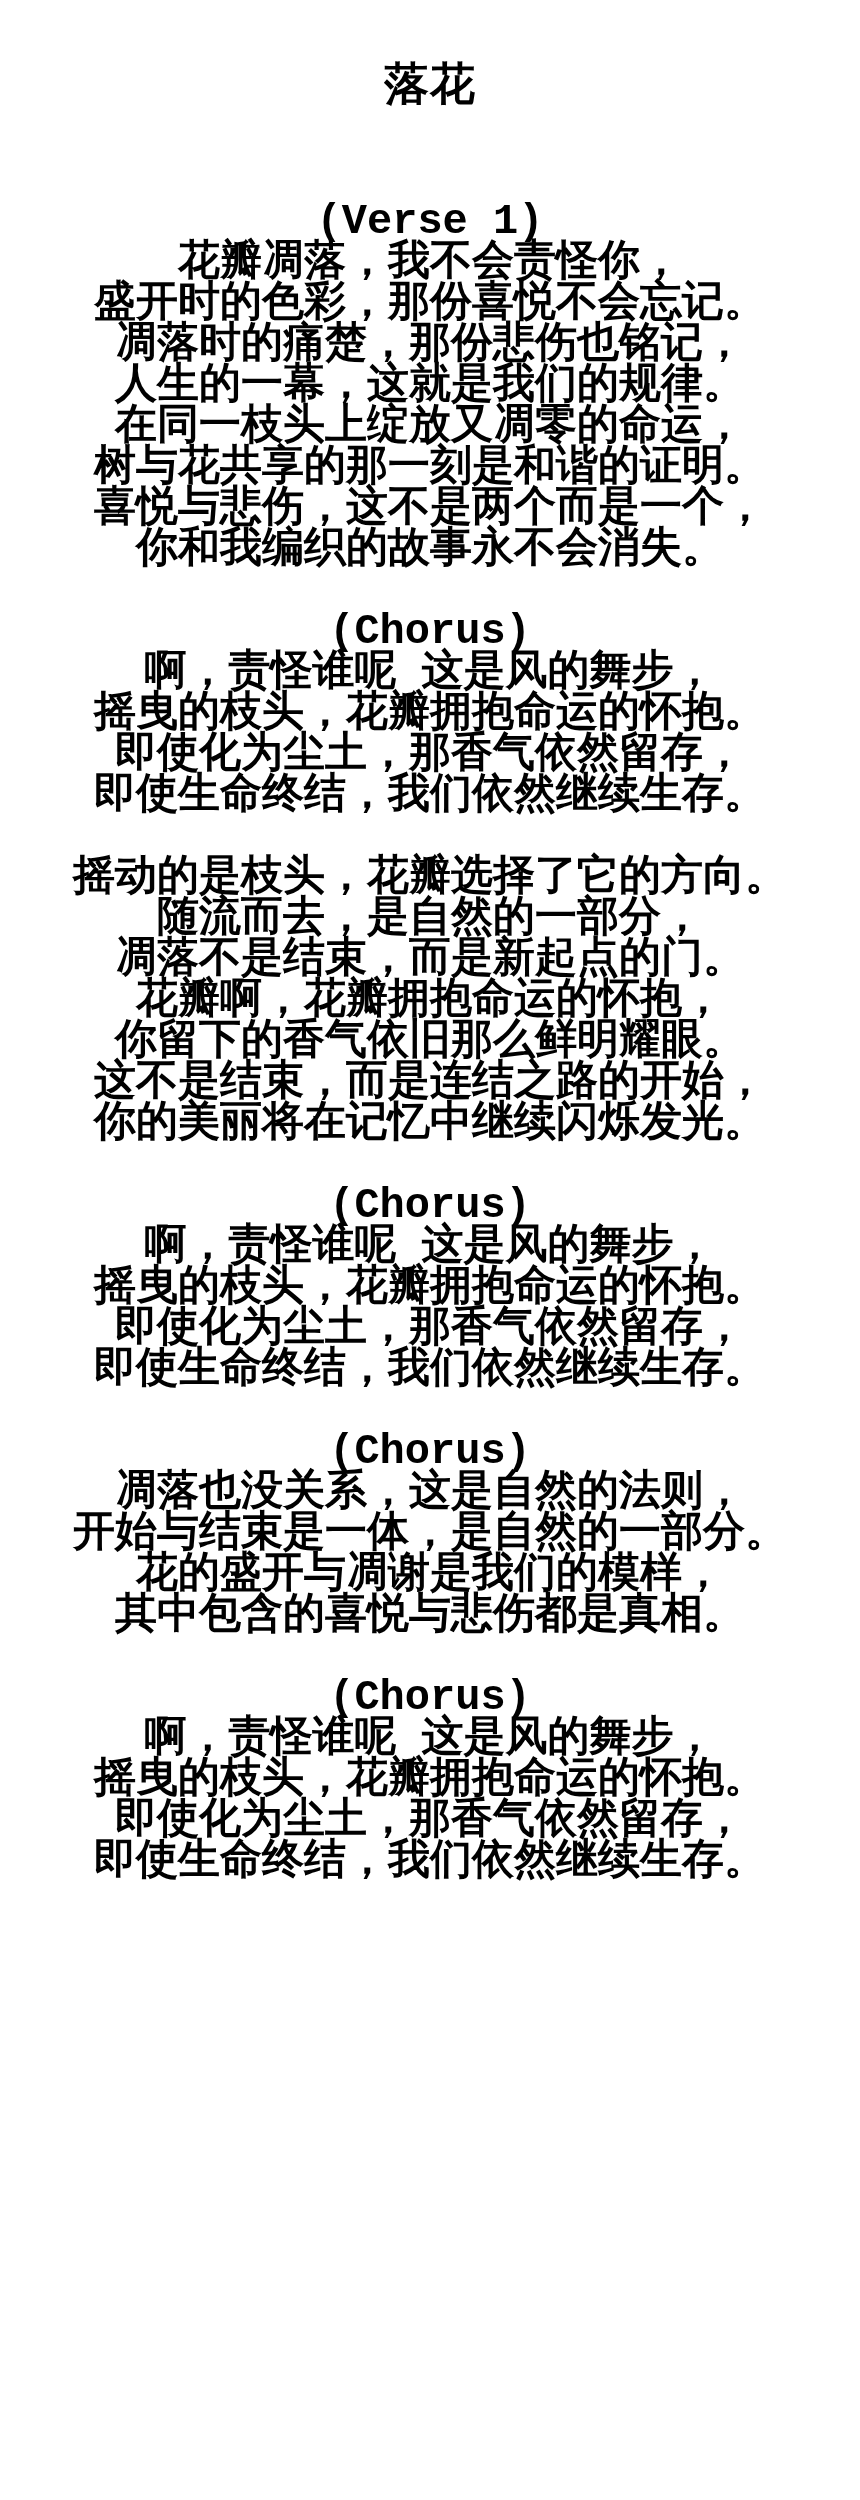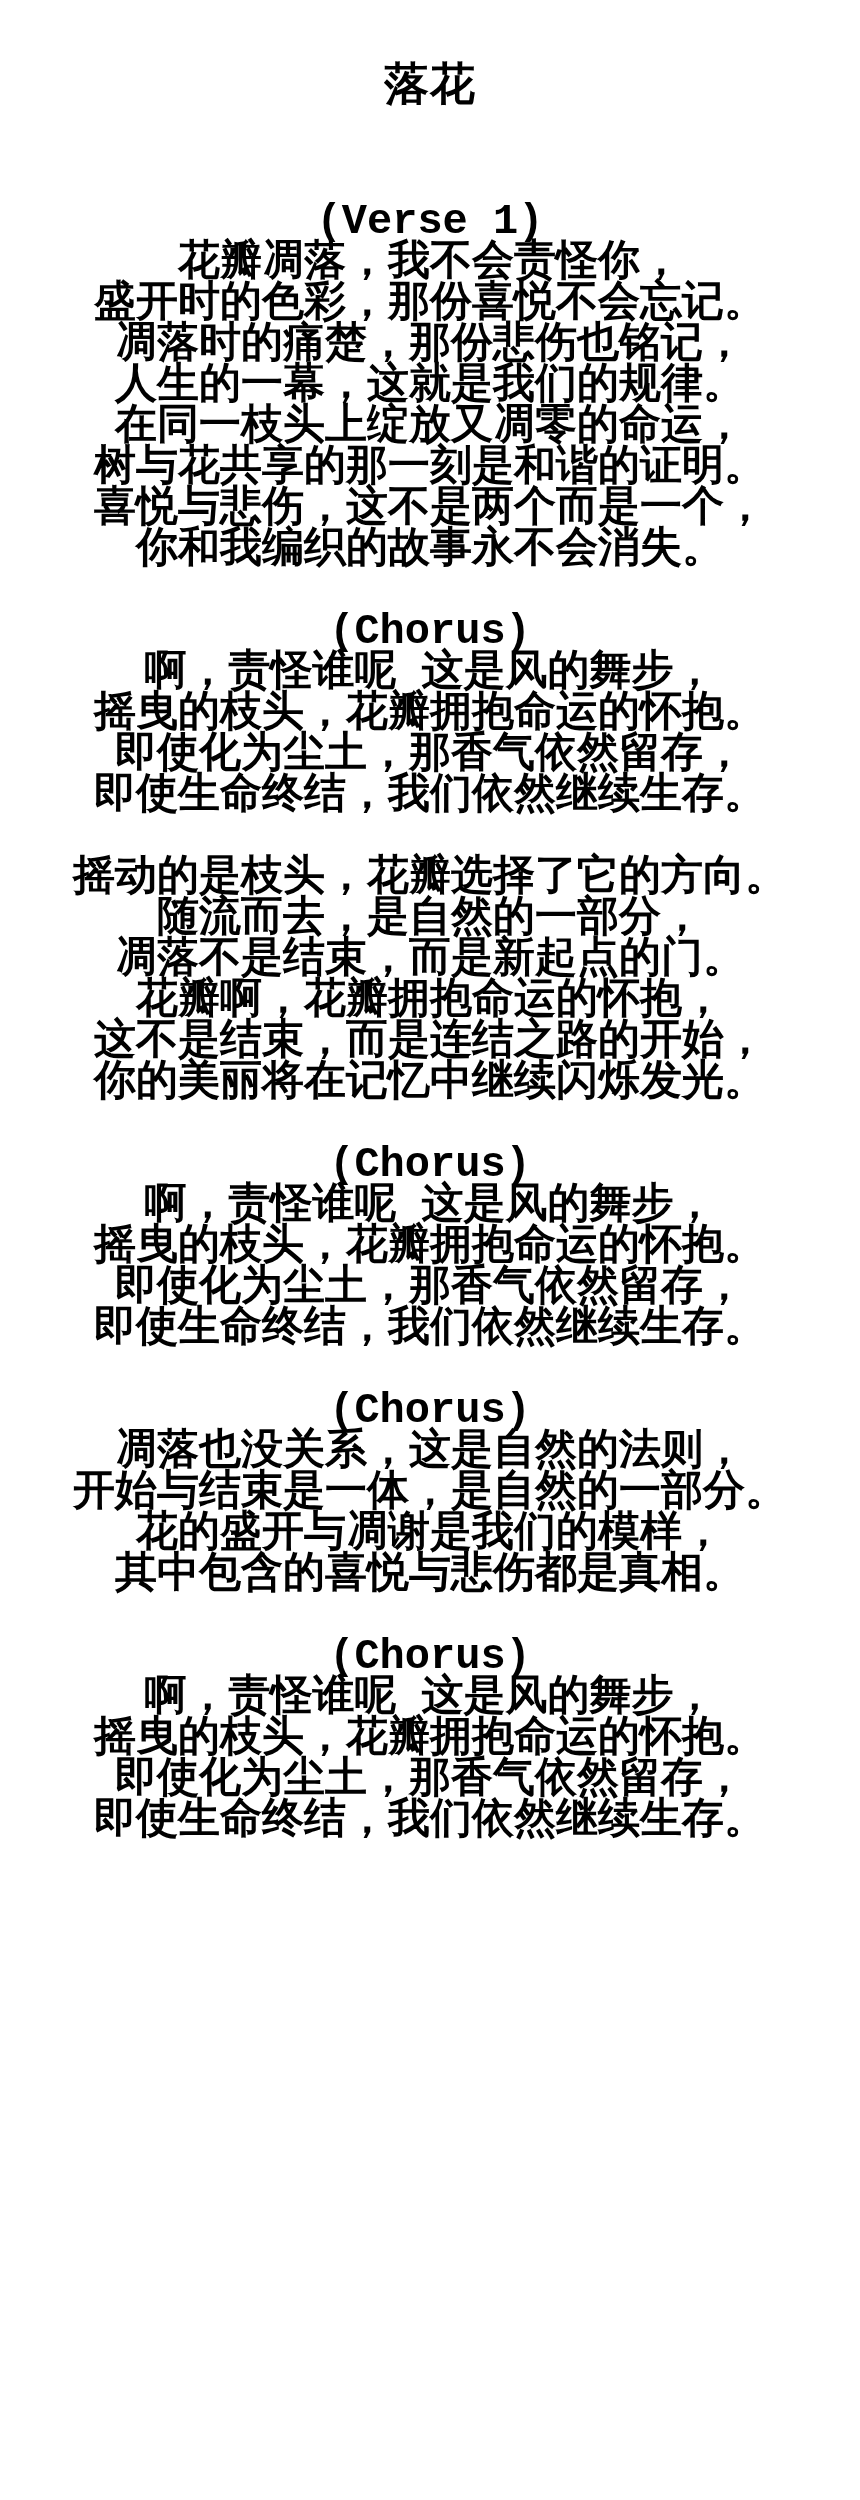--- a/index.html
+++ b/index.html
@@ -62,20 +62,21 @@
         <div class="lyric-line">啊，责怪谁呢 这是风的舞步，</div>
         <div class="lyric-line">摇曳的枝头，花瓣拥抱命运的怀抱。</div>
         <div class="lyric-line">即使化为尘土，那香气依然留存，</div>
         <div class="lyric-line">即使生命终结，我们依然继续生存。</div>
       </div>
       <div class="section">
         <div class="lyric-line">摇动的是枝头，花瓣选择了它的方向。</div>
         <div class="lyric-line">随流而去，是自然的一部分，</div>
         <div class="lyric-line">凋落不是结束，而是新起点的门。</div>
         <div class="lyric-line">花瓣啊，花瓣拥抱命运的怀抱，</div>
+        <div class="lyric-line">你留下的香气依旧那么鲜明耀眼。</div>
         <div class="lyric-line">这不是结束，而是连结之路的开始，</div>
         <div class="lyric-line">你的美丽将在记忆中继续闪烁发光。</div>
       </div>
       <div class="section">
         <div class="section-label">(Chorus)</div>
         <div class="lyric-line">啊，责怪谁呢 这是风的舞步，</div>
         <div class="lyric-line">摇曳的枝头，花瓣拥抱命运的怀抱。</div>
         <div class="lyric-line">即使化为尘土，那香气依然留存，</div>
         <div class="lyric-line">即使生命终结，我们依然继续生存。</div>
       </div>

